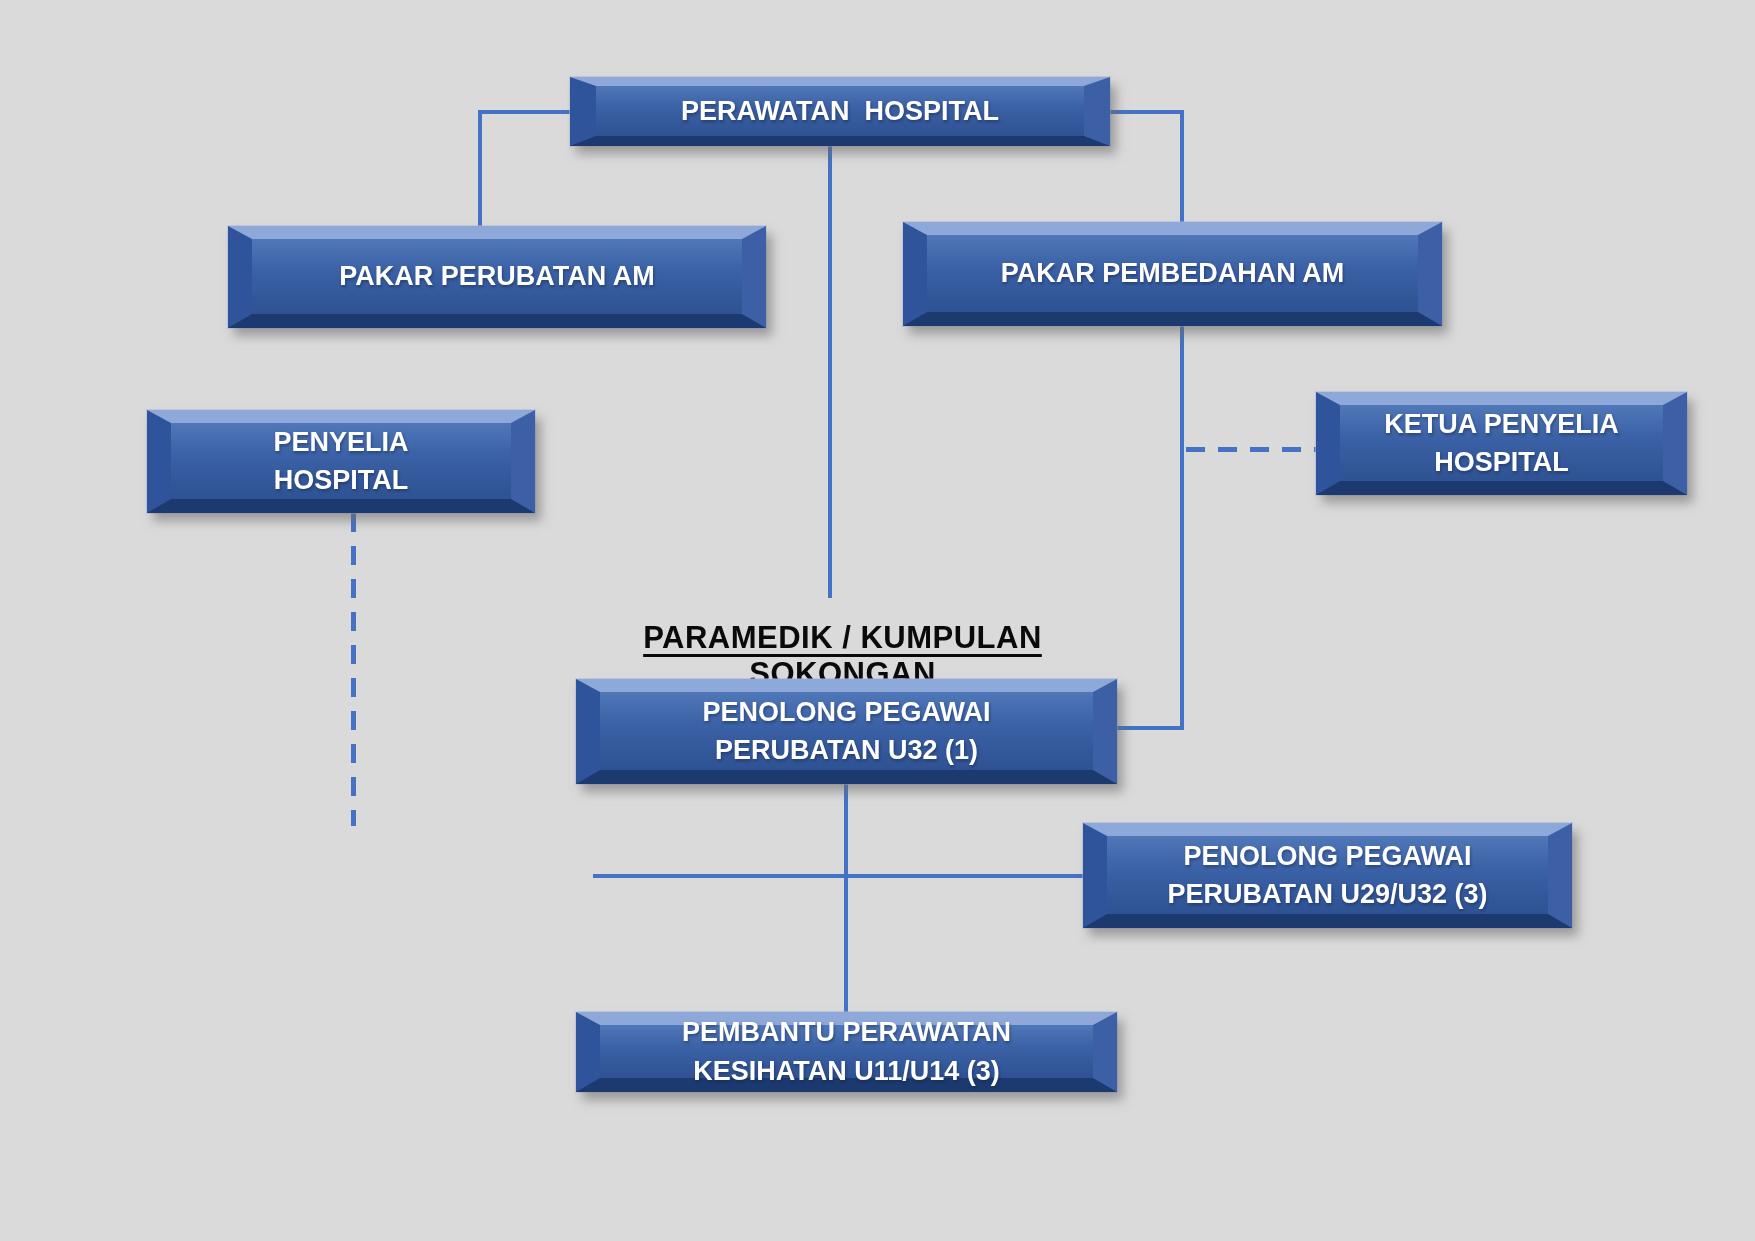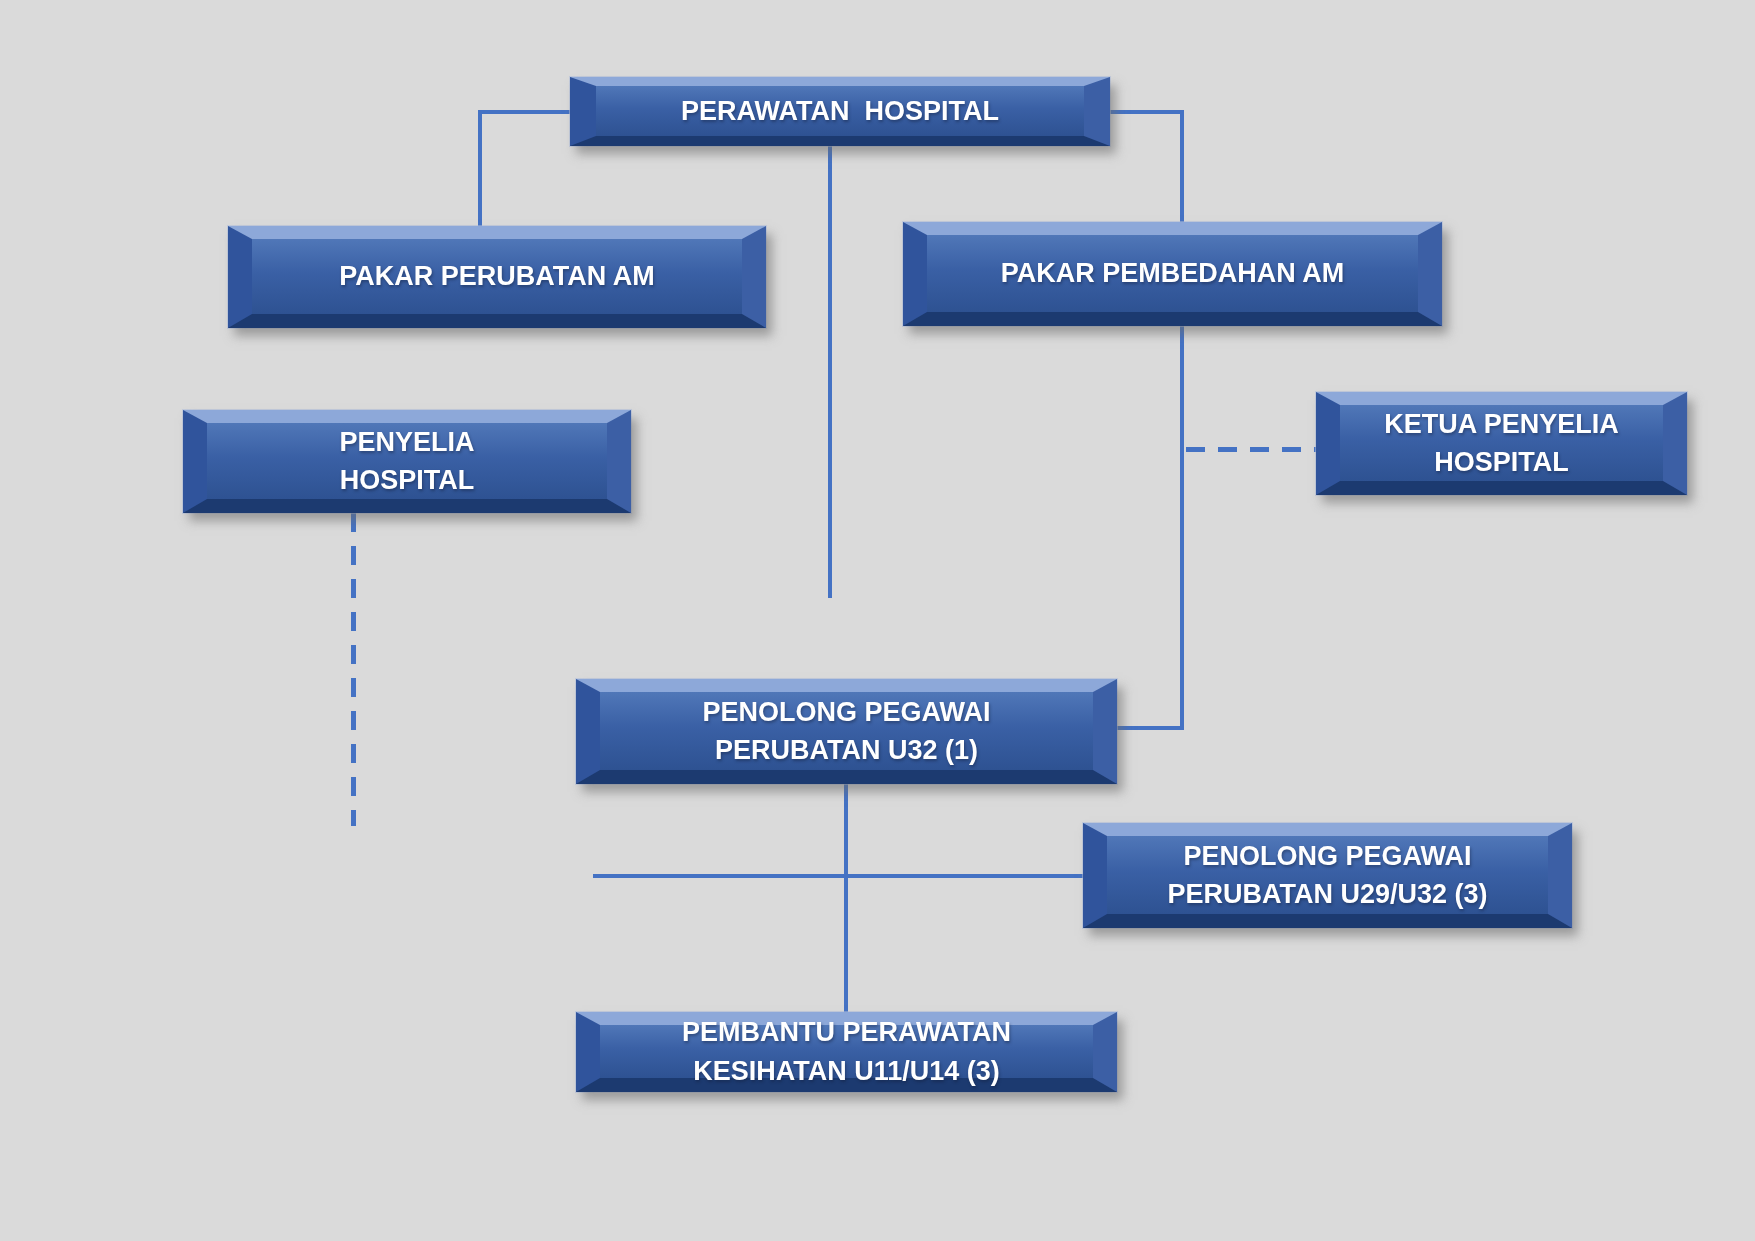--- a/index.html
+++ b/index.html
@@ -37,21 +37,21 @@
     background: linear-gradient(180deg, #5077b8 0%, #3a60a5 45%, #2e5292 100%);
     box-shadow: 6px 8px 10px rgba(105,105,105,0.55), 0 0 0 1px rgba(175,190,220,0.55);
     text-shadow: 1px 2px 3px rgba(20,30,60,0.45);
     z-index: 2;
   }
   .node-label { white-space: pre-wrap; }
 
   #n1 { left: 570px;  top: 77px;   width: 540px; height: 69px;  border-width: 9px 26px 10px 26px; }
   #n2 { left: 228px;  top: 226px;  width: 538px; height: 102px; }
   #n3 { left: 903px;  top: 222px;  width: 539px; height: 104px; }
-  #n4 { left: 147px;  top: 410px;  width: 448px; height: 103px; margin-left: 36px; }
+  #n4 { left: 147px;  top: 410px;  width: 388px; height: 103px; }
   #n5 { left: 1316px; top: 392px;  width: 371px; height: 103px; }
   #n6 { left: 576px;  top: 679px;  width: 541px; height: 105px; }
   #n7 { left: 93px;   top: 824px;  width: 500px; height: 106px; }
   #n8 { left: 1083px; top: 823px;  width: 489px; height: 105px; }
   #n9 { left: 576px;  top: 1012px; width: 541px; height: 80px; }
 
   
   .section-label {
     position: absolute;
     left: 560px;
@@ -103,20 +103,21 @@
   <div class="connector" id="c3"></div>
   <div class="connector" id="c4"></div>
   <div class="connector" id="c5"></div>
   <div class="connector" id="c6"></div>
   <div class="connector" id="c7"></div>
   <div class="connector dash-h" id="c8"></div>
   <div class="connector dash-v" id="c9"></div>
   <div class="connector" id="c10"></div>
   <div class="connector" id="c11"></div>
 
+  <div class="section-label">PARAMEDIK / KUMPULAN SOKONGAN</div>
 
   <div class="node" id="n1">
     <span class="node-label">PERAWATAN  HOSPITAL</span>
   </div>
 
   <div class="node" id="n2">
     <span class="node-label">PAKAR PERUBATAN AM</span>
   </div>
 
   <div class="node" id="n3">

